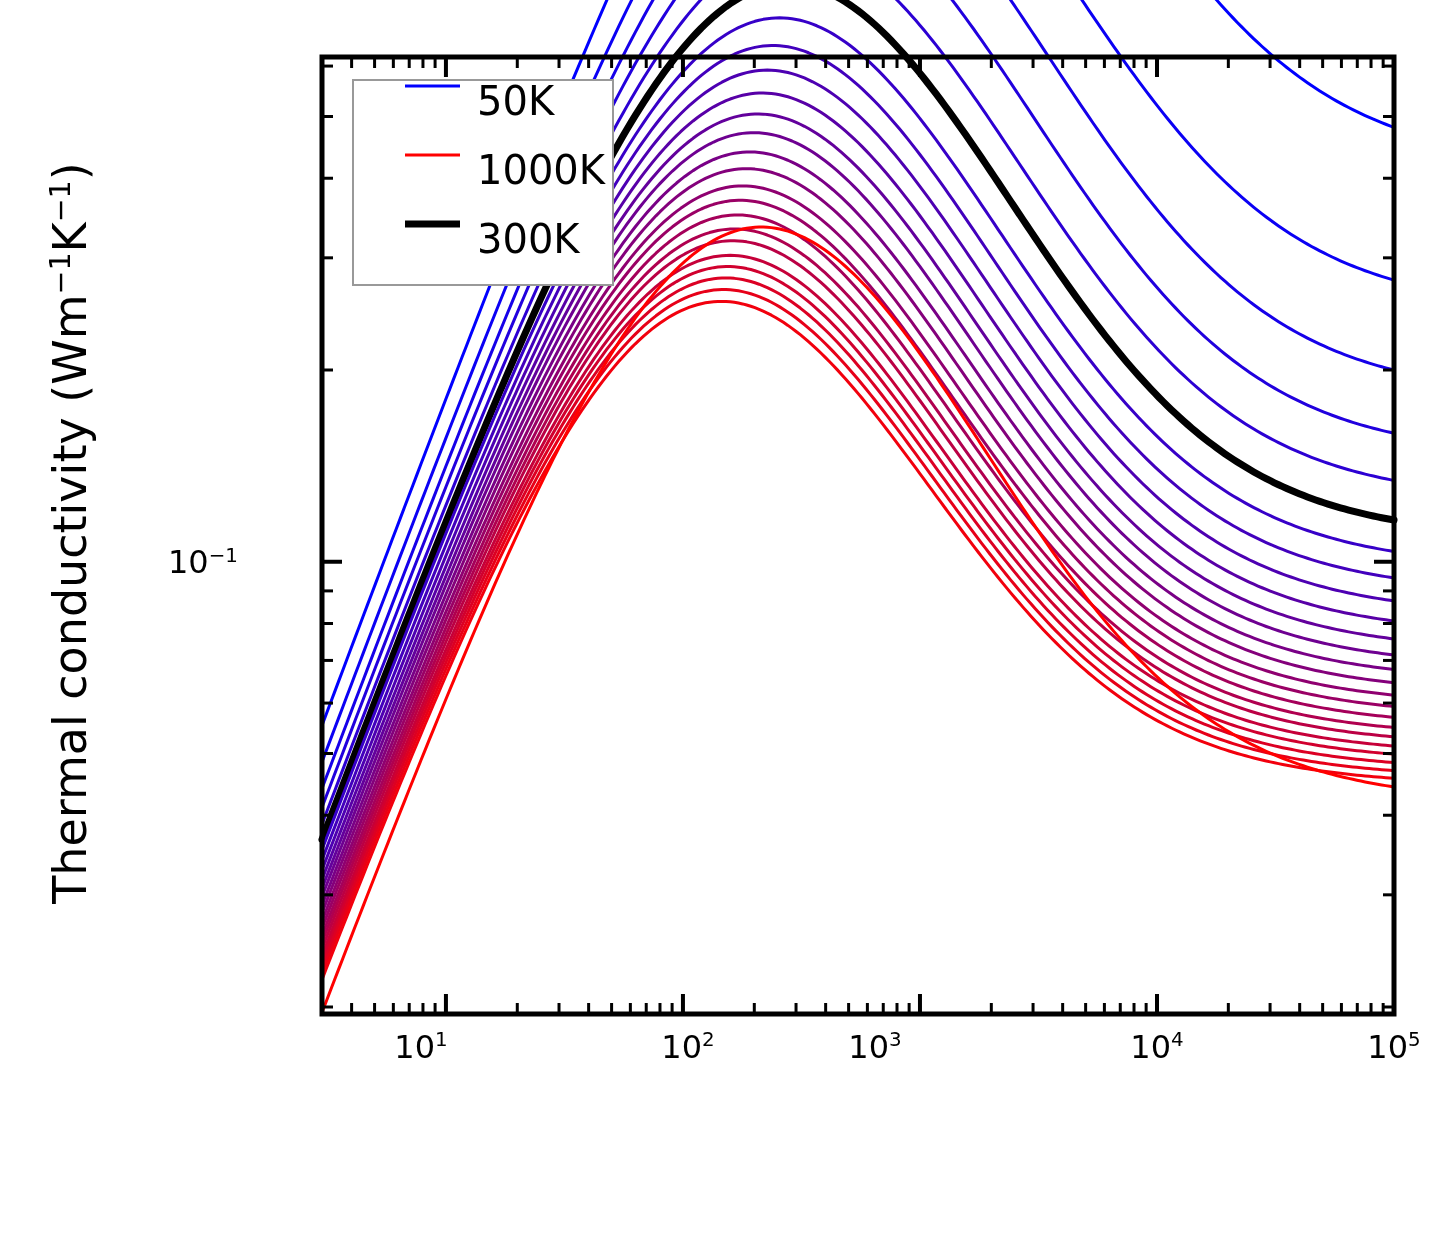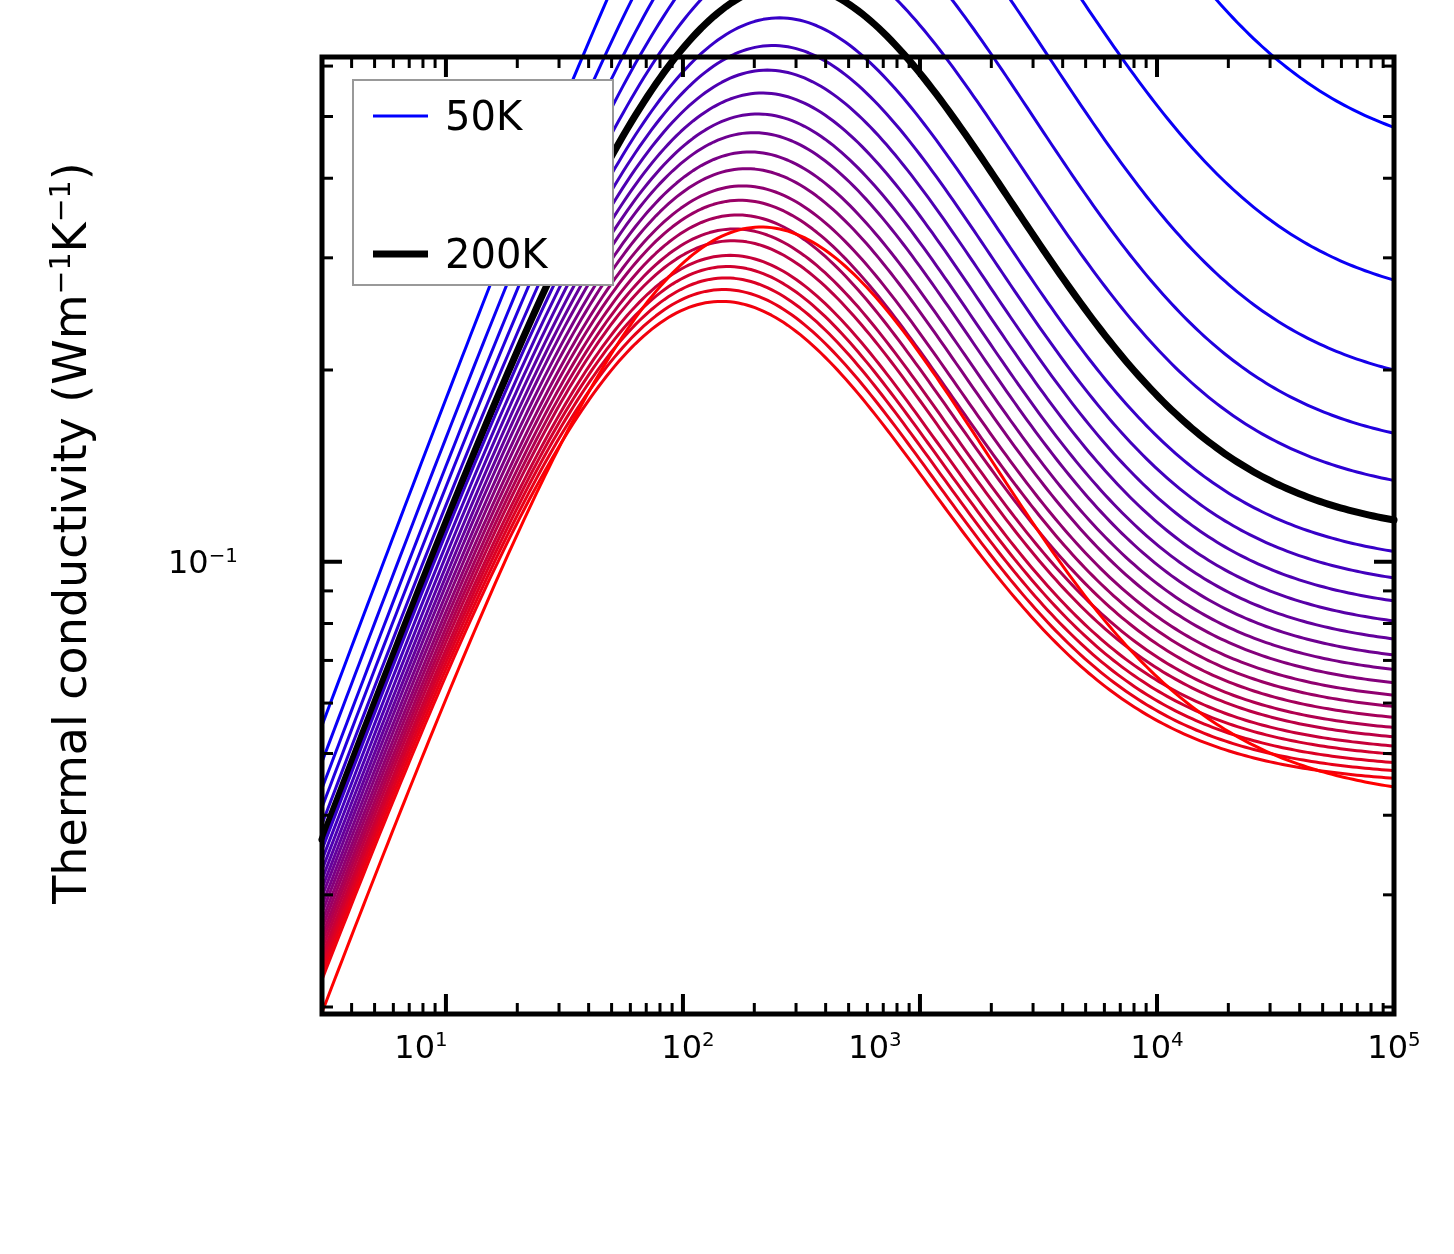--- a/index.html
+++ b/index.html
@@ -77,21 +77,21 @@
     background: #ffffff;
     border: 2px solid #999999;
     box-sizing: border-box;
   }
   .legend-row {
     position: absolute;
     left: 0;
     width: 100%;
     height: 69px;
     display: flex;
-    align-items: center;
+    padding-left: 32px;
   }
   .legend-swatch {
     width: 57px;
     margin-left: 18px;
     margin-right: 16px;
     flex: 0 0 auto;
   }
   .legend-text {
     font-size: 40px;
     color: #000;
@@ -270,21 +270,27 @@
     </div>
   </div>
 
   <div class="legend-box">
     <div class="legend-row" style="top:0px;">
       <svg class="legend-swatch" height="10" viewBox="0 0 57 10">
         <line id="lsw0" x1="1" y1="5" x2="56" y2="5" stroke="#0000ff" stroke-width="3"></line>
       </svg>
       <span class="legend-text">50K</span>
     </div>
+    <div class="legend-row" style="top:69px;">
+      <svg class="legend-swatch" height="10" viewBox="0 0 57 10">
+        <line id="lsw1" x1="1" y1="5" x2="56" y2="5" stroke="#ff0000" stroke-width="3"></line>
+      </svg>
+      <span class="legend-text">1000K</span>
+    </div>
     <div class="legend-row" style="top:138px;">
       <svg class="legend-swatch" height="10" viewBox="0 0 57 10">
         <line id="lsw2" x1="1" y1="5" x2="56" y2="5" stroke="#000000" stroke-width="7"></line>
       </svg>
-      <span class="legend-text">200K</span>
+      <span class="legend-text">300K</span>
     </div>
   </div>
 
 </div>
 
 </body></html>

